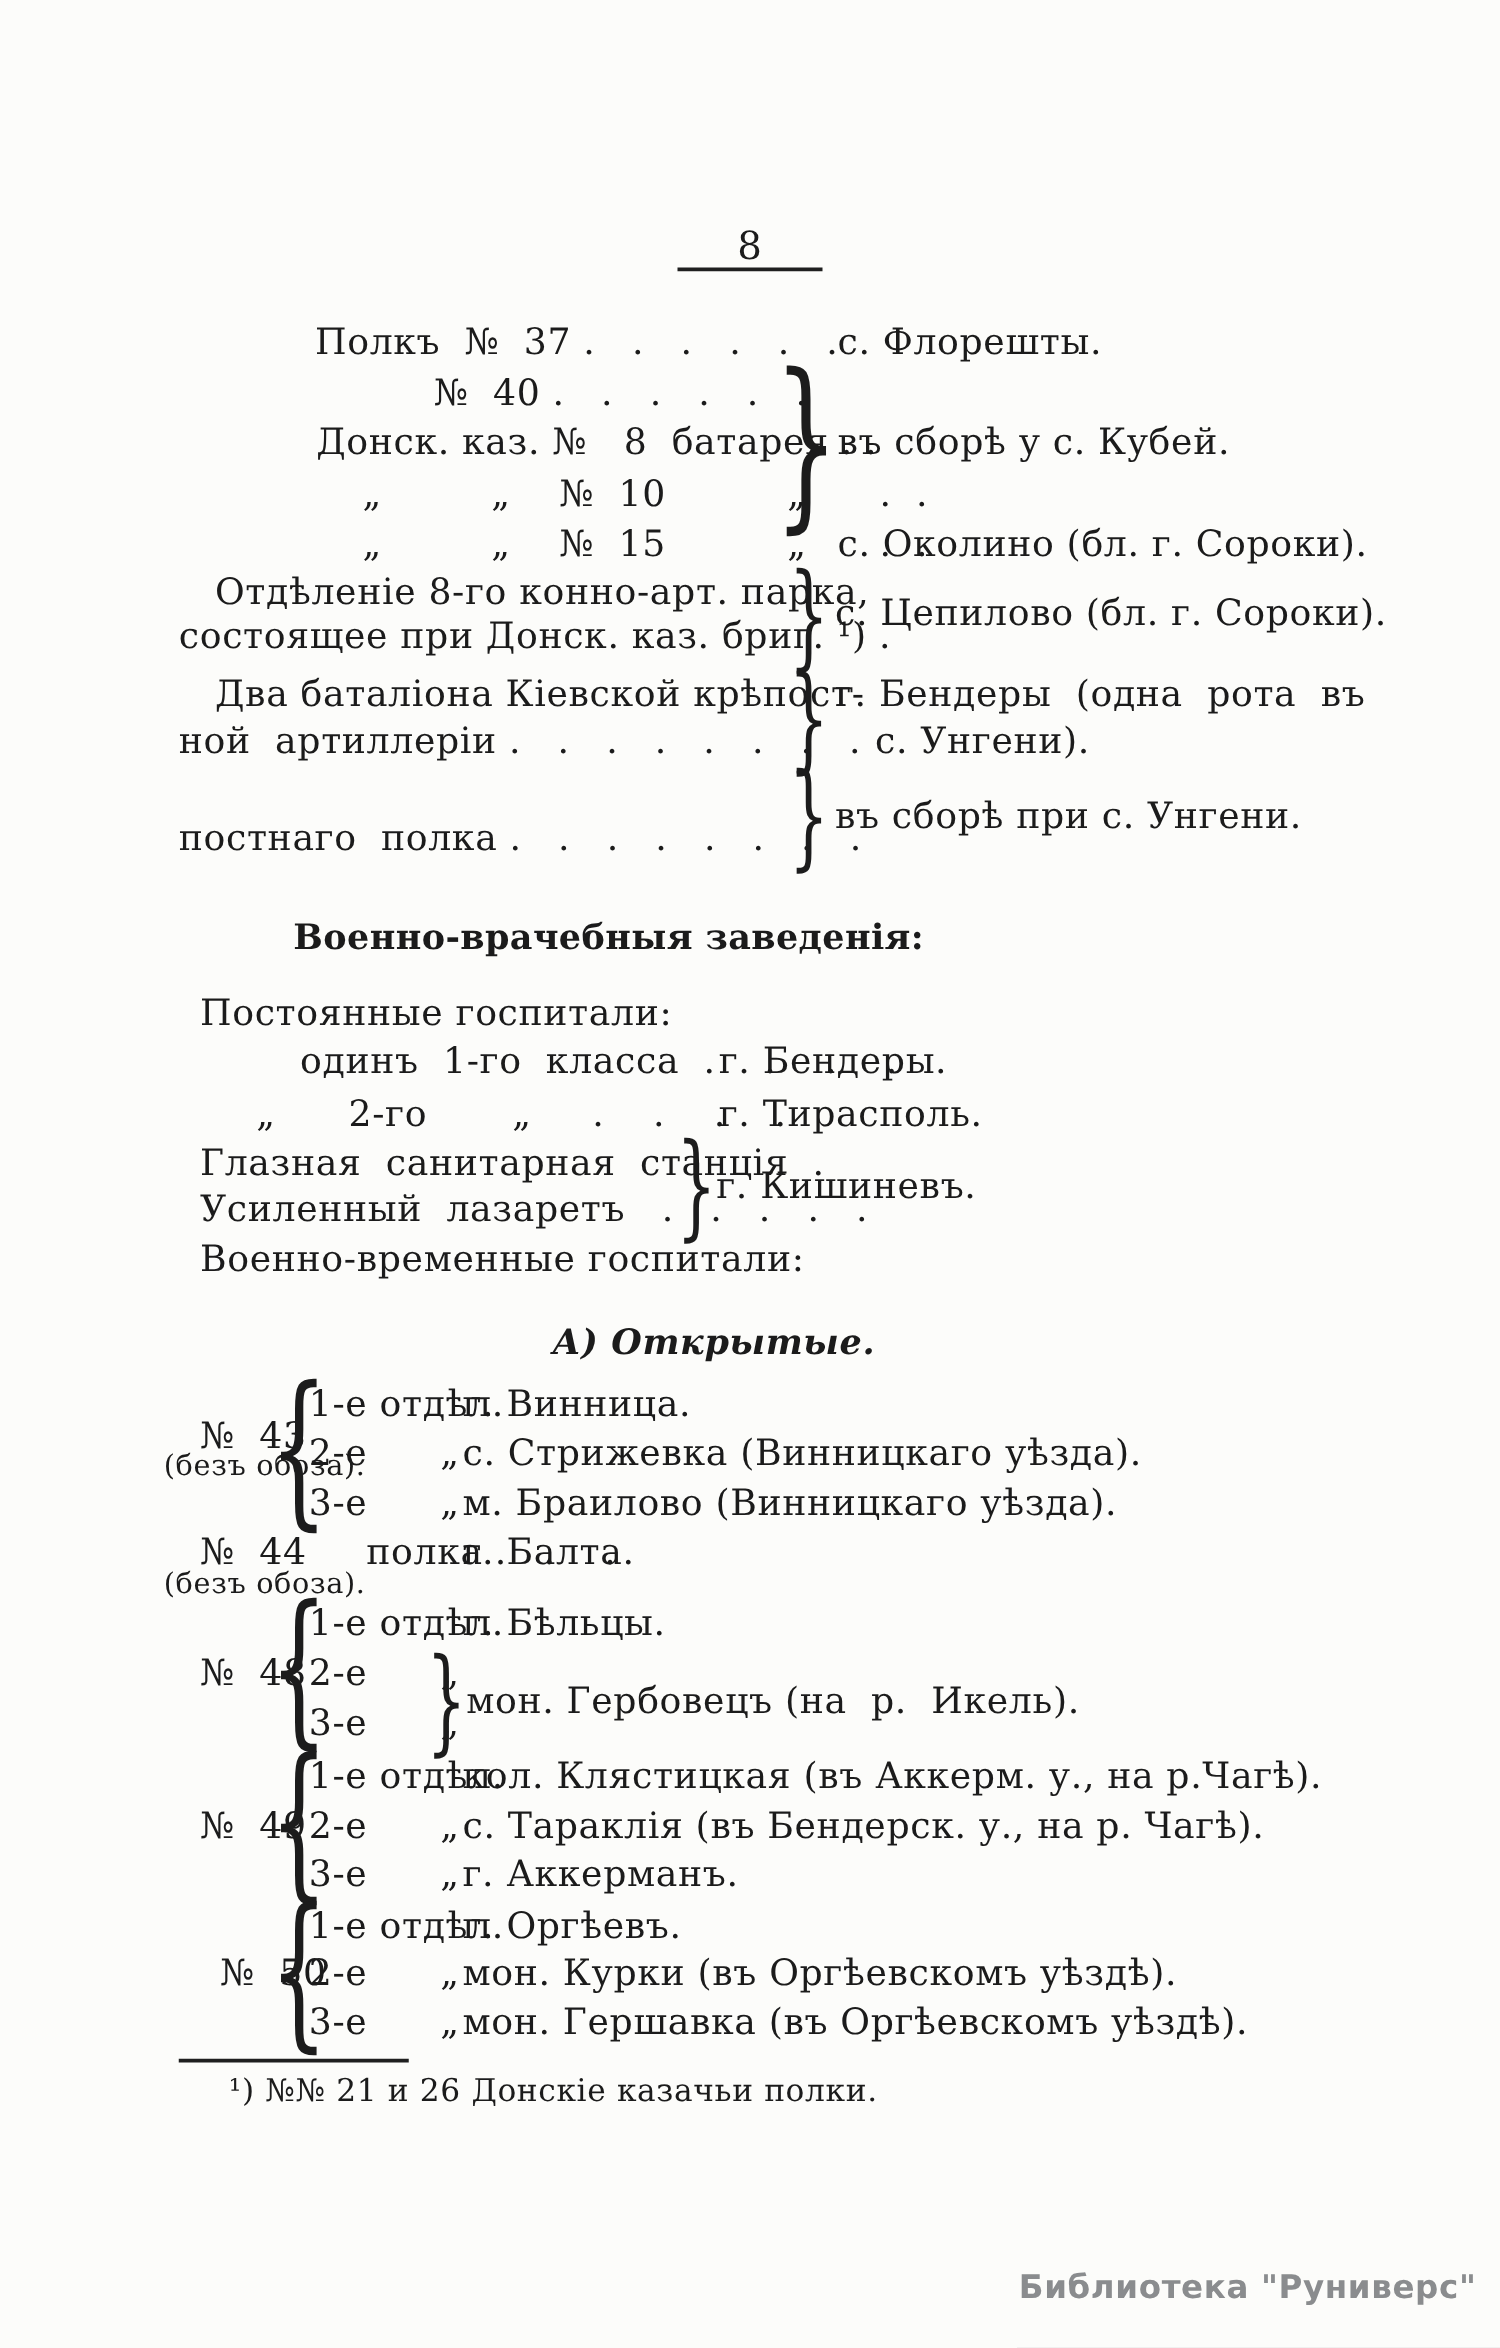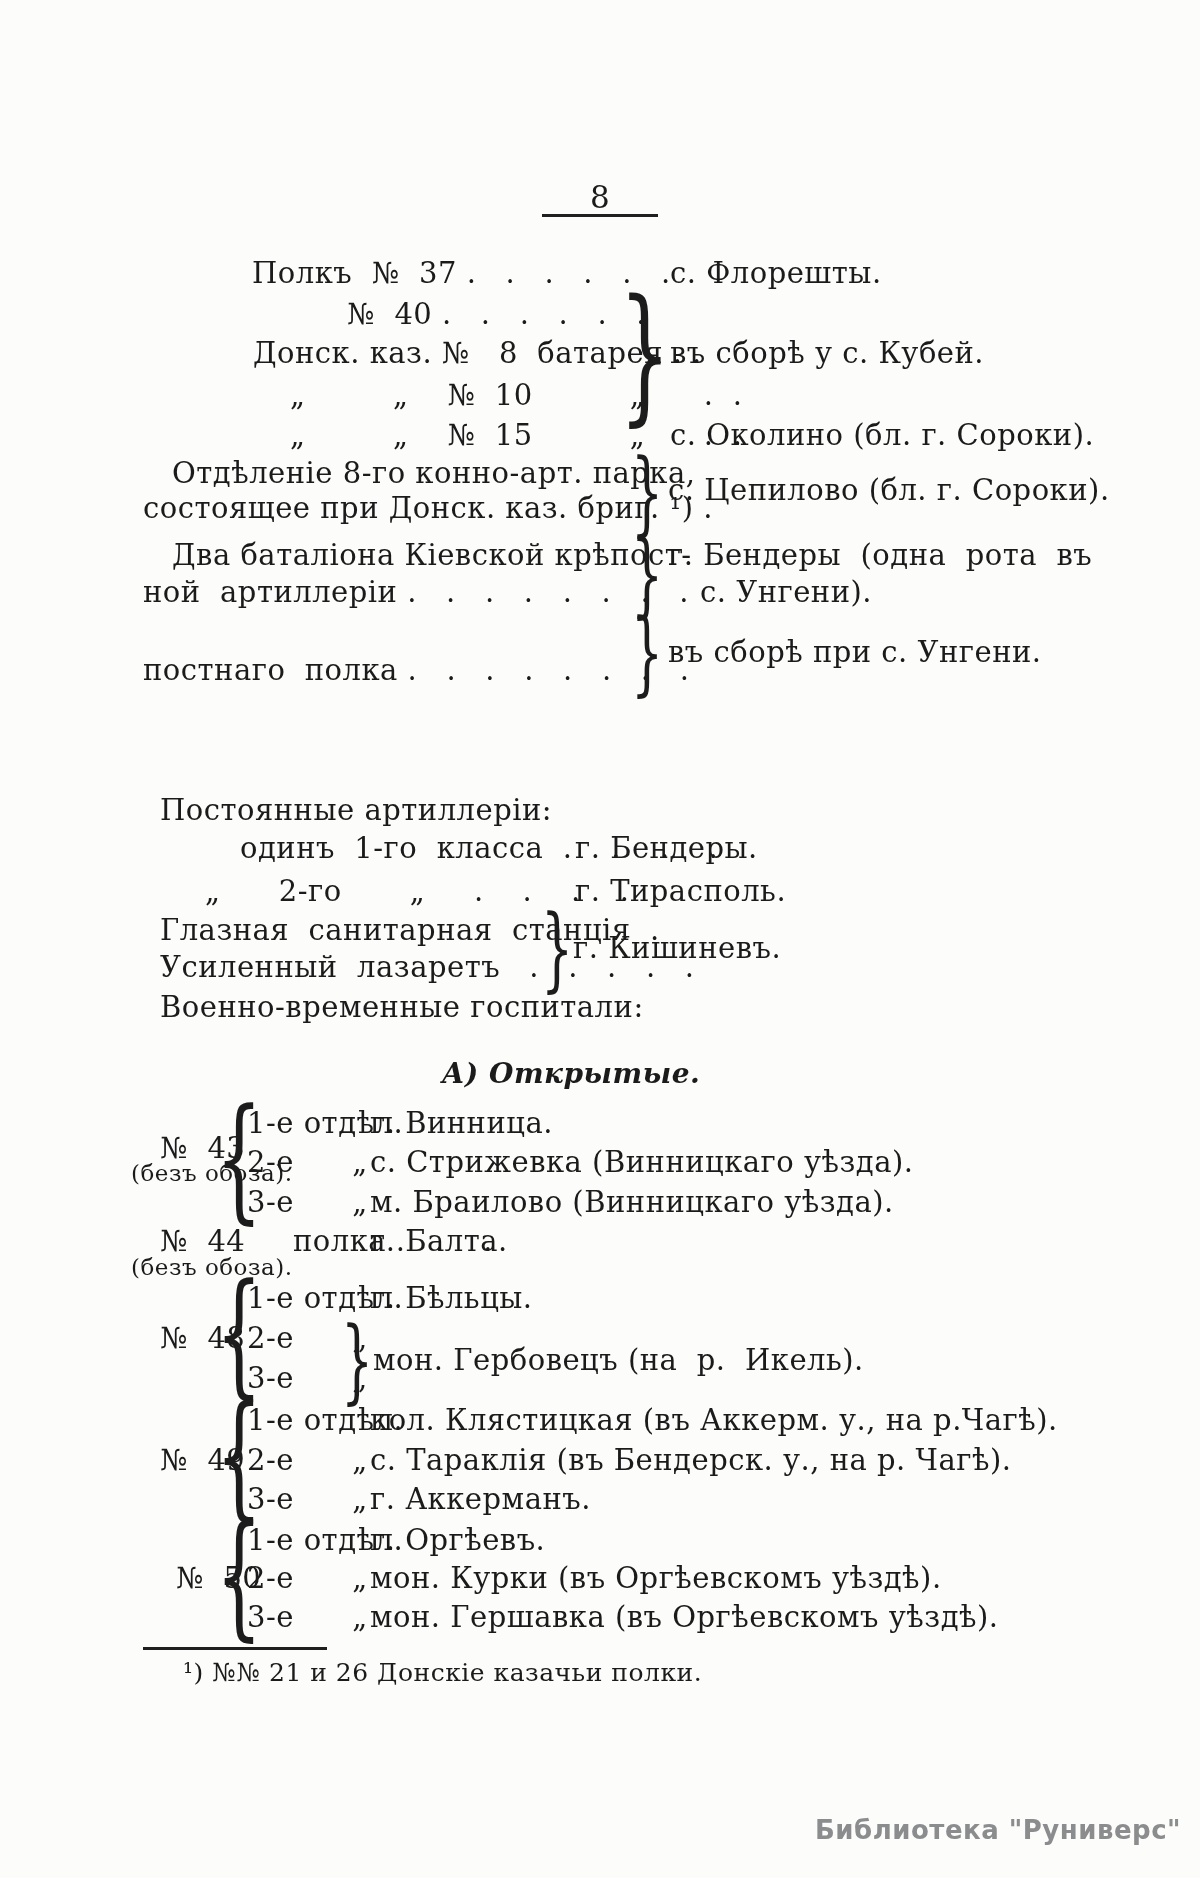--- a/index.html
+++ b/index.html
@@ -77,22 +77,23 @@
   <div class="t" style="left:172px;top:538px;">Два баталіона Кіевской крѣпост-</div>
   <div class="t" style="left:143px;top:575px;">ной  артиллеріи .   .   .   .   .   .   .   .</div>
   <span class="brace close" style="left:630px;top:534px;height:80px;font-size:92px;"></span>
   <div class="t" style="left:668px;top:538px;">г. Бендеры  (одна  рота  въ</div>
   <div class="t" style="left:700px;top:575px;">с. Унгени).</div>
 
   <div class="t" style="left:143px;top:653px;">постнаго  полка .   .   .   .   .   .   .   .</div>
   <span class="brace close" style="left:630px;top:612px;height:80px;font-size:92px;"></span>
   <div class="t" style="left:668px;top:635px;">въ сборѣ при с. Унгени.</div>
 
+  <div class="t b ctr" style="left:137px;top:733px;width:700px;font-size:28px;letter-spacing:.3px;">Военно-врачебныя заведенія:</div>
 
-  <div class="t" style="left:160px;top:793px;">Постоянные артиллеріи:</div>
+  <div class="t" style="left:160px;top:793px;">Постоянные госпитали:</div>
 
   <div class="t" style="left:240px;top:831px;">одинъ  1-го  класса  .    .    .    .</div>
   <div class="t" style="left:575px;top:831px;">г. Бендеры.</div>
 
   <div class="t" style="left:205px;top:874px;">„      2-го       „     .    .    .    .</div>
   <div class="t" style="left:575px;top:874px;">г. Тирасполь.</div>
 
   <div class="t" style="left:160px;top:913px;">Глазная  санитарная  станція  .</div>
   <div class="t" style="left:160px;top:950px;">Усиленный  лазаретъ   .   .   .   .   .</div>
   <span class="brace close" style="left:540px;top:908px;height:80px;font-size:92px;"></span>

